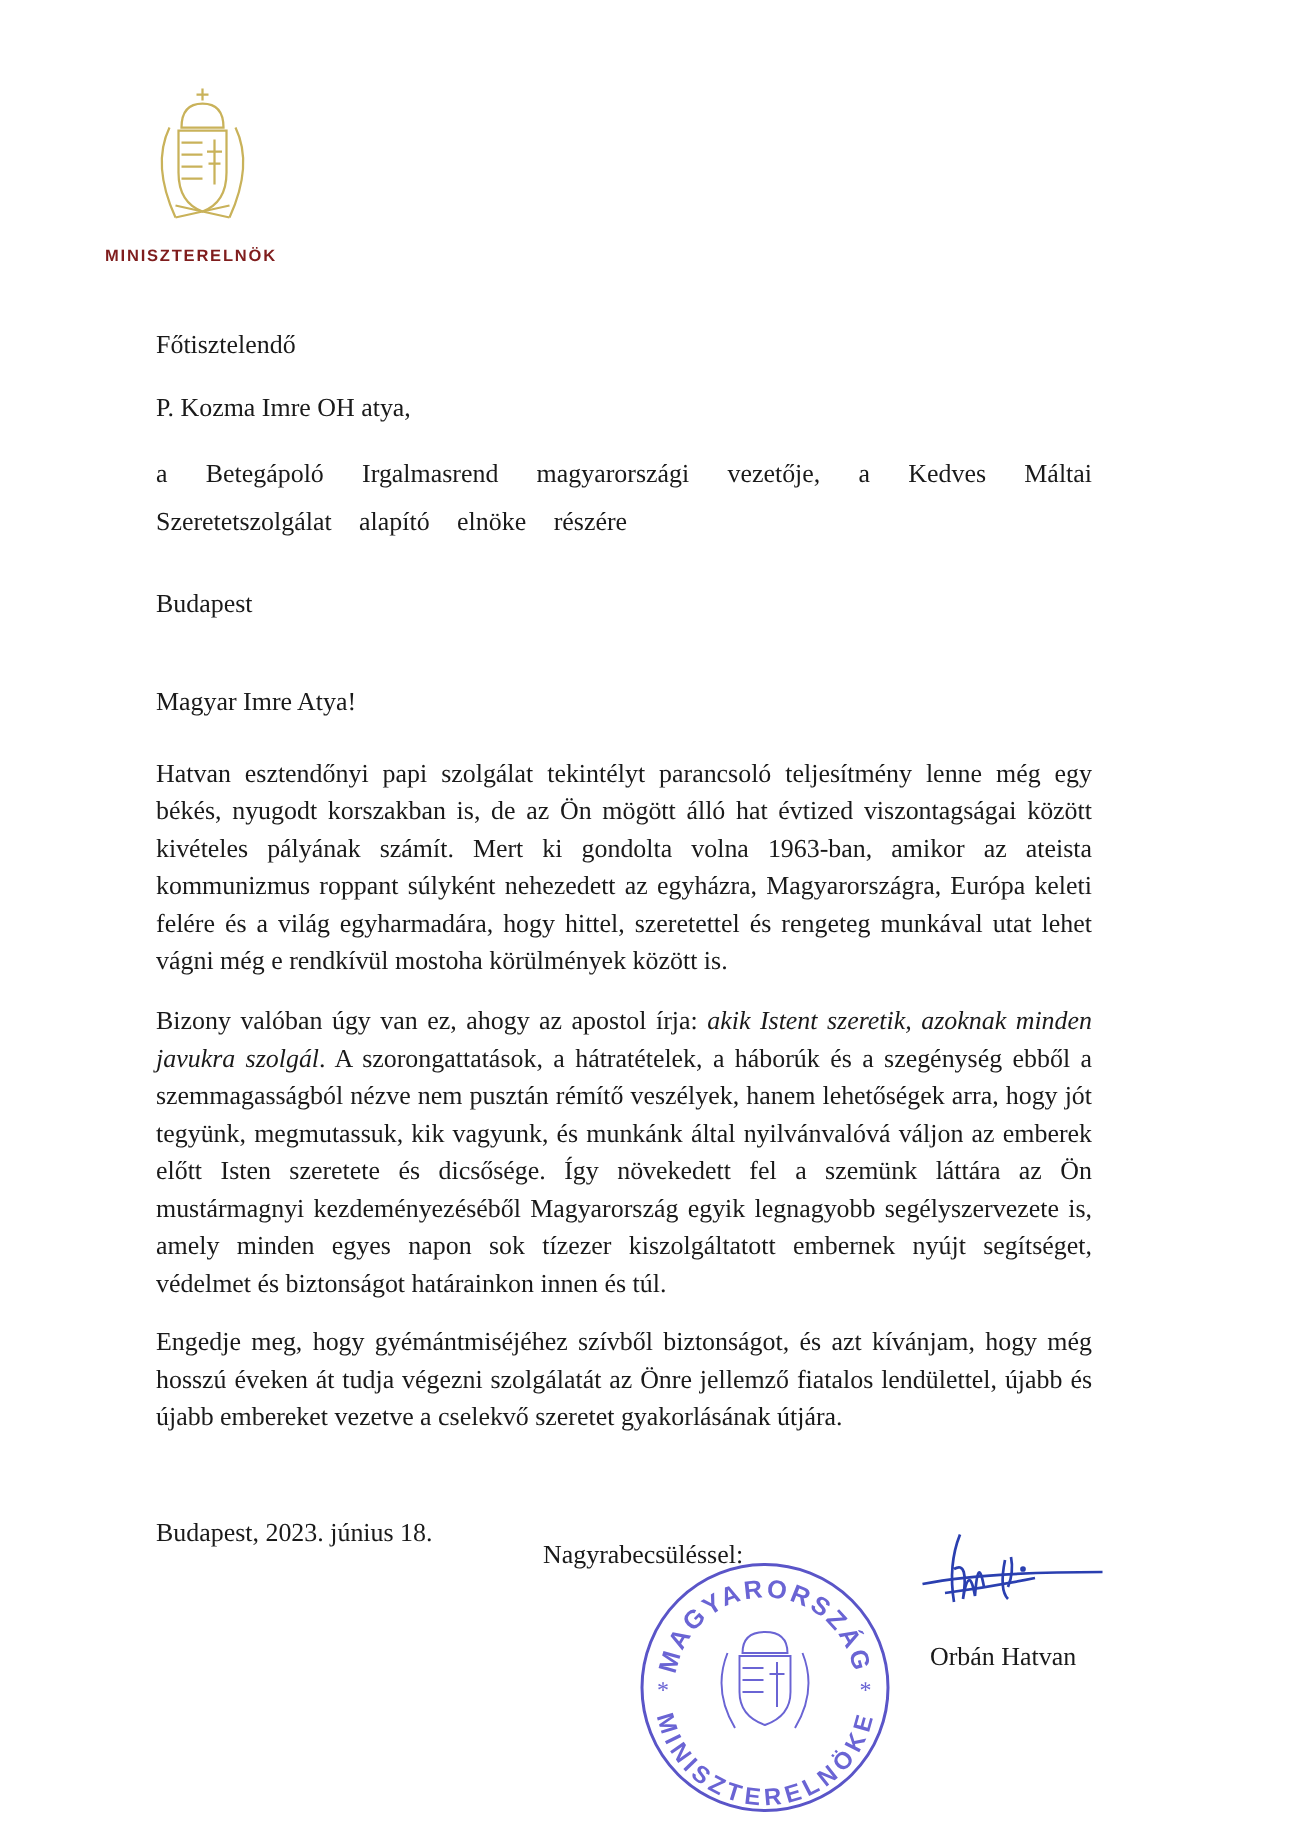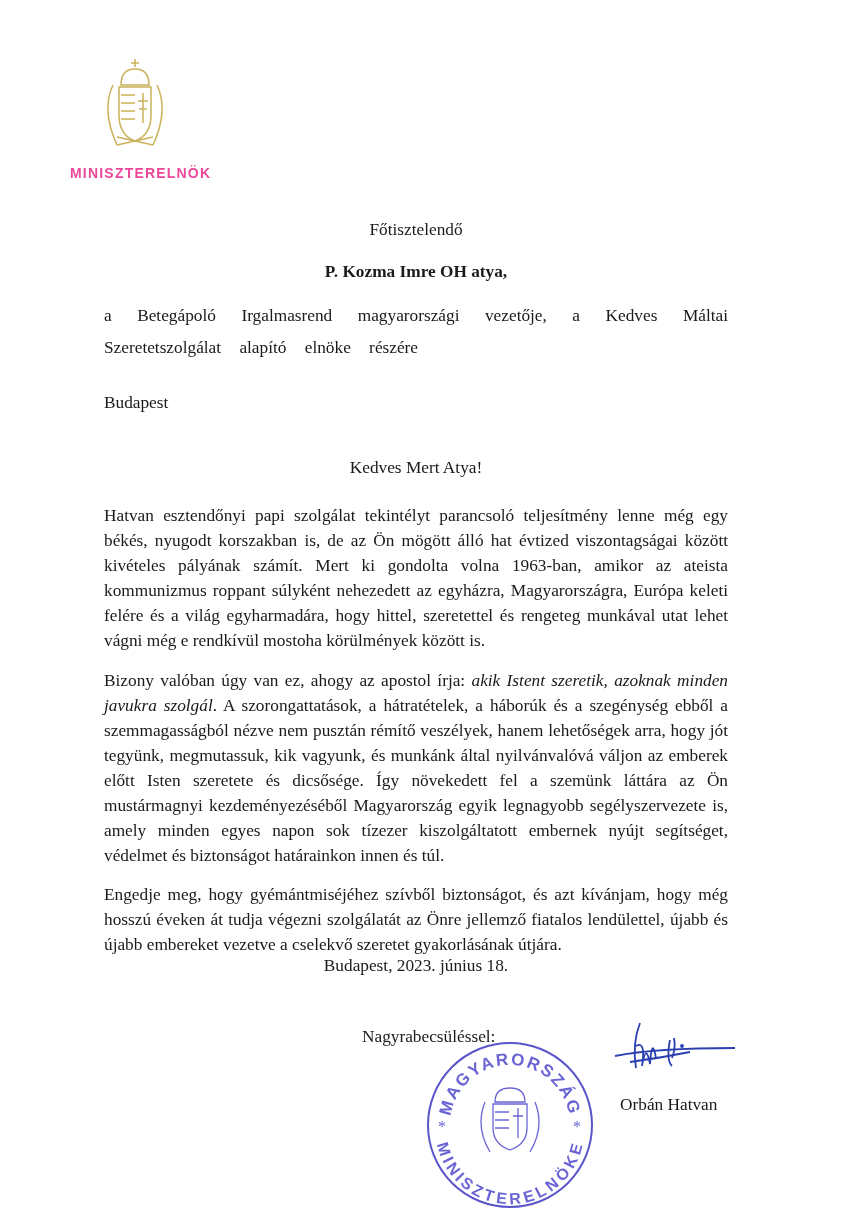--- a/index.html
+++ b/index.html
@@ -1,23 +1,23 @@
 <!DOCTYPE html>
 <html><head>
 <meta charset="utf-8">
 <style>
   html, body { margin: 0; padding: 0; background: #fff; }
   body { width: 868px; height: 1228px; position: relative; overflow: hidden;
          font-family: "Liberation Serif", "DejaVu Serif", serif; color: #1a1a1a; }
   .crest { position: absolute; left: 95px; top: 55px; width: 80px; height: 105px; }
   .office { position: absolute; left: 70px; top: 165px; font-family: "Liberation Sans", "DejaVu Sans", sans-serif;
-            font-weight: bold; font-size: 14px; letter-spacing: 1.2px; color: #ec4899; }
-  .txt { position: absolute; left: 104px; width: 624px; font-size: 17.3px; line-height: 25px; text-align: center; }
+            font-weight: bold; font-size: 11px; letter-spacing: 1.2px; color: #7f1d1d; }
+  .txt { position: absolute; left: 104px; width: 624px; font-size: 17.3px; line-height: 25px; }
   .justify { text-align: justify; text-align-last: left; }
-  .bold { font-weight: bold; }
+  .bold { font-weight: normal; }
   .u { }
   .stamp { position: absolute; left: 425px; top: 1040px; width: 170px; height: 170px; }
   .sig { position: absolute; left: 610px; top: 1018px; width: 130px; height: 60px; }
 </style>
 </head>
 <body>
 
 <svg class="crest" viewBox="0 0 80 105">
   <g fill="none" stroke="#c9b25a" stroke-width="1.5">
     <path d="M40 4 v8 M36 8 h8"></path>
@@ -29,29 +29,29 @@
     <path d="M22 90 l36 -8 M58 90 l-36 -8"></path>
   </g>
 </svg>
 <div class="office">MINISZTERELNÖK</div>
 
 <div class="txt" style="top:217px">Főtisztelendő</div>
 <div class="txt bold" style="top:259px">P. Kozma Imre OH atya,</div>
 <div class="txt justify" style="top:300px; line-height:32px; word-spacing:14px">a Betegápoló Irgalmasrend magyarországi vezetője, a Kedves Máltai Szeretetszolgálat alapító elnöke részére</div>
 <div class="txt u" style="top:390px; width:auto">Budapest</div>
 
-<div class="txt" style="top:455px">Kedves Mert Atya!</div>
+<div class="txt" style="top:455px">Magyar Imre Atya!</div>
 
 <div class="txt justify" style="top:503px">Hatvan esztendőnyi papi szolgálat tekintélyt parancsoló teljesítmény lenne még egy békés, nyugodt korszakban is, de az Ön mögött álló hat évtized viszontagságai között kivételes pályának számít. Mert ki gondolta volna 1963-ban, amikor az ateista kommunizmus roppant súlyként nehezedett az egyházra, Magyarországra, Európa keleti felére és a világ egyharmadára, hogy hittel, szeretettel és rengeteg munkával utat lehet vágni még e rendkívül mostoha körülmények között is.</div>
 
 <div class="txt justify" style="top:668px"><span>Bizony valóban úgy van ez, ahogy az apostol írja: </span><i>akik Istent szeretik, azoknak minden javukra szolgál</i><span>. A szorongattatások, a hátratételek, a háborúk és a szegénység ebből a szemmagasságból nézve nem pusztán rémítő veszélyek, hanem lehetőségek arra, hogy jót tegyünk, megmutassuk, kik vagyunk, és munkánk által nyilvánvalóvá váljon az emberek előtt Isten szeretete és dicsősége. Így növekedett fel a szemünk láttára az Ön mustármagnyi kezdeményezéséből Magyarország egyik legnagyobb segélyszervezete is, amely minden egyes napon sok tízezer kiszolgáltatott embernek nyújt segítséget, védelmet és biztonságot határainkon innen és túl.</span></div>
 
 <div class="txt justify" style="top:882px">Engedje meg, hogy gyémántmiséjéhez szívből biztonságot, és azt kívánjam, hogy még hosszú éveken át tudja végezni szolgálatát az Önre jellemző fiatalos lendülettel, újabb és újabb embereket vezetve a cselekvő szeretet gyakorlásának útjára.</div>
 
-<div class="txt" style="top:953px">Budapest, 2023. június 18.</div>
+<div class="txt" style="top:1009px">Budapest, 2023. június 18.</div>
 
 <div class="txt" style="top:1024px; left:362px; width:auto">Nagyrabecsüléssel:</div>
 
 <svg class="stamp" viewBox="0 0 170 170">
   <defs>
     <path id="arcTop" d="M25 85 A60 60 0 0 1 145 85"></path>
     <path id="arcBot" d="M22 90 A63 63 0 0 0 148 90"></path>
   </defs>
   <circle cx="85" cy="85" r="82" fill="none" stroke="#5a55c8" stroke-width="2"></circle>
   <text font-family="Liberation Sans, sans-serif" font-weight="bold" font-size="17" fill="#6a64d4" letter-spacing="2">

